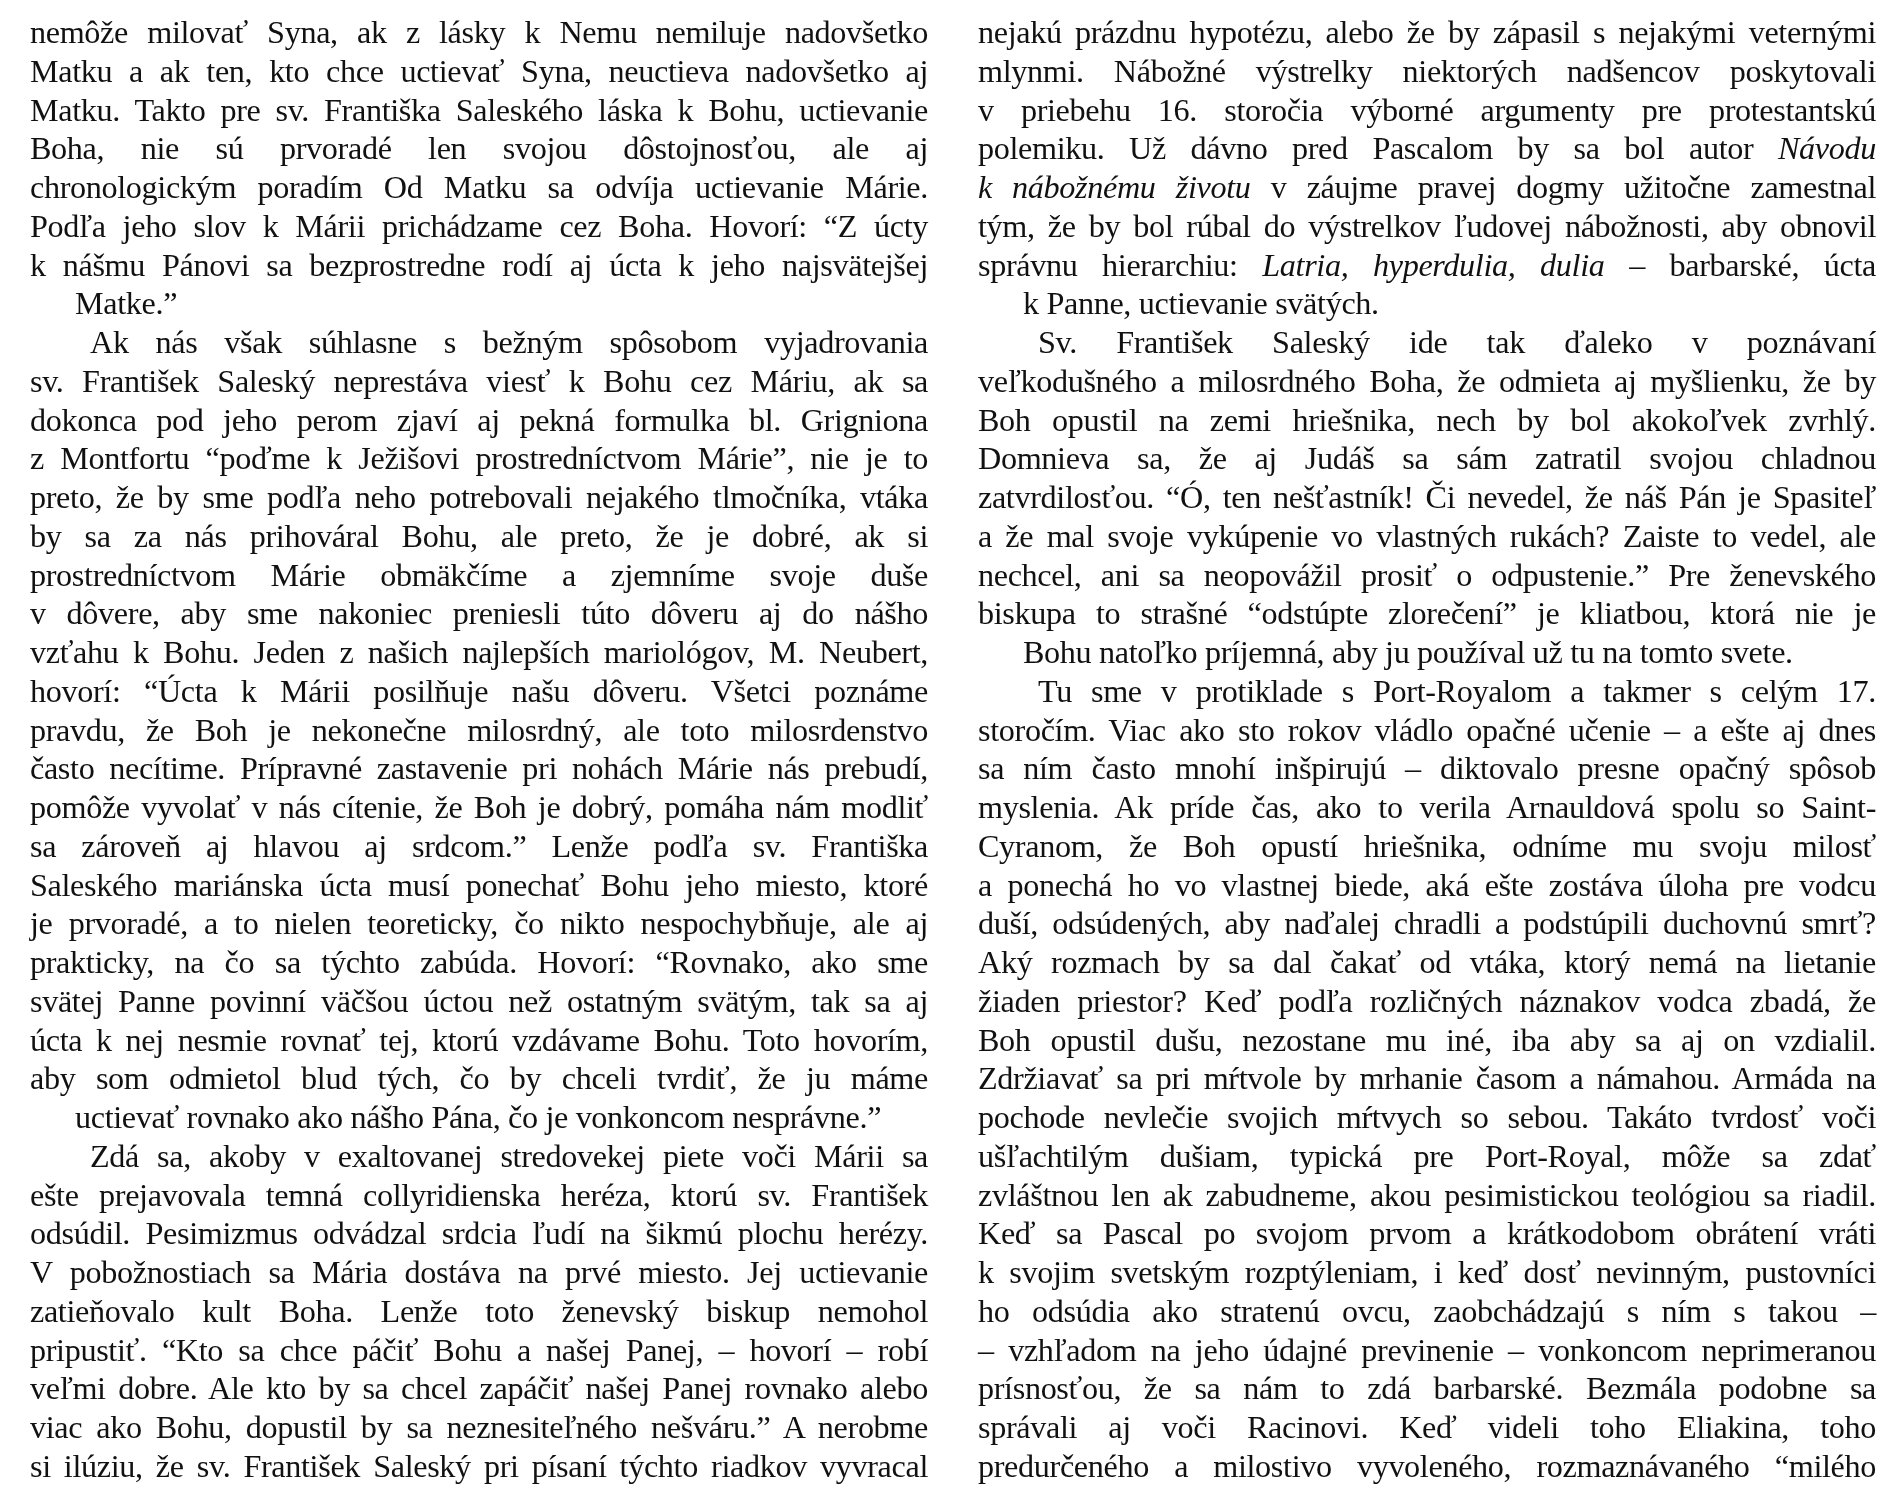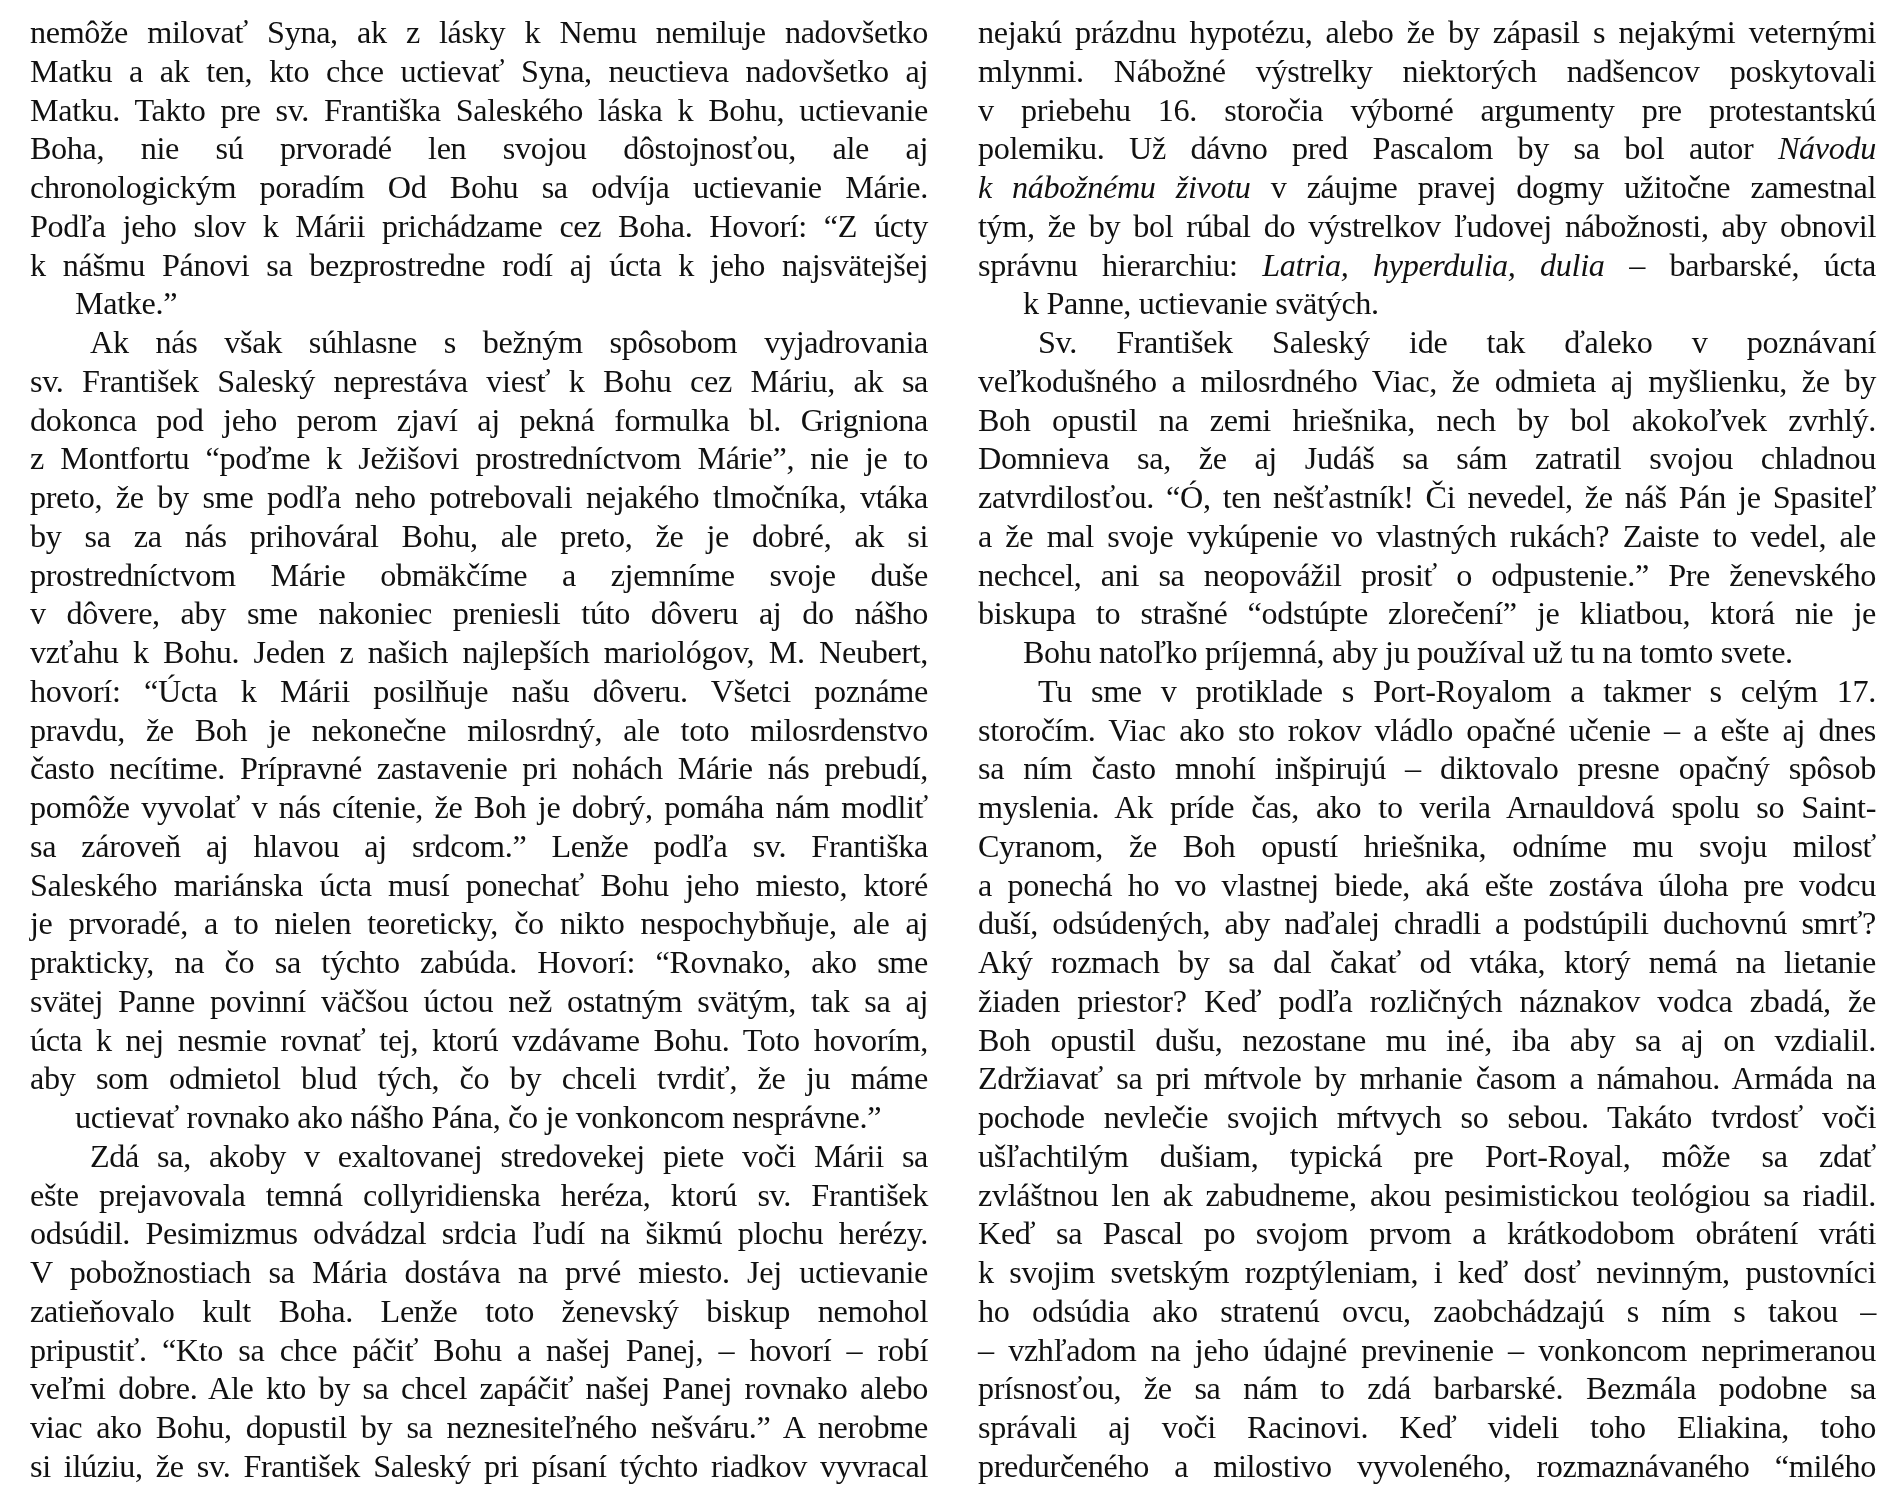--- a/index.html
+++ b/index.html
@@ -16,21 +16,21 @@
 </style>
 </head>
 <body>
 
 <div class="page">
   <div class="col left" id="col-left">
       <div class="line">nemôže milovať Syna, ak z lásky k Nemu nemiluje nadovšetko</div>
       <div class="line">Matku a ak ten, kto chce uctievať Syna, neuctieva nadovšetko aj</div>
       <div class="line">Matku. Takto pre sv. Františka Saleského láska k Bohu, uctievanie</div>
       <div class="line">Boha, nie sú prvoradé len svojou dôstojnosťou, ale aj</div>
-      <div class="line">chronologickým poradím Od Bohu sa odvíja uctievanie Márie.</div>
+      <div class="line">chronologickým poradím Od Matku sa odvíja uctievanie Márie.</div>
       <div class="line">Podľa jeho slov k Márii prichádzame cez Boha. Hovorí: “Z úcty</div>
       <div class="line">k nášmu Pánovi sa bezprostredne rodí aj úcta k jeho najsvätejšej</div>
       <div class="line last">Matke.”</div>
       <div class="line indent">Ak nás však súhlasne s bežným spôsobom vyjadrovania</div>
       <div class="line">sv. František Saleský neprestáva viesť k Bohu cez Máriu, ak sa</div>
       <div class="line">dokonca pod jeho perom zjaví aj pekná formulka bl. Grigniona</div>
       <div class="line">z Montfortu “poďme k Ježišovi prostredníctvom Márie”, nie je to</div>
       <div class="line">preto, že by sme podľa neho potrebovali nejakého tlmočníka, vtáka</div>
       <div class="line">by sa za nás prihováral Bohu, ale preto, že je dobré, ak si</div>
       <div class="line">prostredníctvom Márie obmäkčíme a zjemníme svoje duše</div>
@@ -61,21 +61,21 @@
   <div class="col right" id="col-right">
       <div class="line">nejakú prázdnu hypotézu, alebo že by zápasil s nejakými veternými</div>
       <div class="line">mlynmi. Nábožné výstrelky niektorých nadšencov poskytovali</div>
       <div class="line">v priebehu 16. storočia výborné argumenty pre protestantskú</div>
       <div class="line"><span>polemiku. Už dávno pred Pascalom by sa bol autor </span><i>Návodu</i><span></span></div>
       <div class="line"><span></span><i>k nábožnému životu</i><span> v záujme pravej dogmy užitočne zamestnal</span></div>
       <div class="line">tým, že by bol rúbal do výstrelkov ľudovej nábožnosti, aby obnovil</div>
       <div class="line"><span>správnu hierarchiu: </span><i>Latria, hyperdulia, dulia</i><span> – barbarské, úcta</span></div>
       <div class="line last">k Panne, uctievanie svätých.</div>
       <div class="line indent">Sv. František Saleský ide tak ďaleko v poznávaní</div>
-      <div class="line">veľkodušného a milosrdného Viac, že odmieta aj myšlienku, že by</div>
+      <div class="line">veľkodušného a milosrdného Boha, že odmieta aj myšlienku, že by</div>
       <div class="line">Boh opustil na zemi hriešnika, nech by bol akokoľvek zvrhlý.</div>
       <div class="line">Domnieva sa, že aj Judáš sa sám zatratil svojou chladnou</div>
       <div class="line">zatvrdilosťou. “Ó, ten nešťastník! Či nevedel, že náš Pán je Spasiteľ</div>
       <div class="line">a že mal svoje vykúpenie vo vlastných rukách? Zaiste to vedel, ale</div>
       <div class="line">nechcel, ani sa neopovážil prosiť o odpustenie.” Pre ženevského</div>
       <div class="line">biskupa to strašné “odstúpte zlorečení” je kliatbou, ktorá nie je</div>
       <div class="line last">Bohu natoľko príjemná, aby ju používal už tu na tomto svete.</div>
       <div class="line indent">Tu sme v protiklade s Port-Royalom a takmer s celým 17.</div>
       <div class="line">storočím. Viac ako sto rokov vládlo opačné učenie – a ešte aj dnes</div>
       <div class="line">sa ním často mnohí inšpirujú – diktovalo presne opačný spôsob</div>

